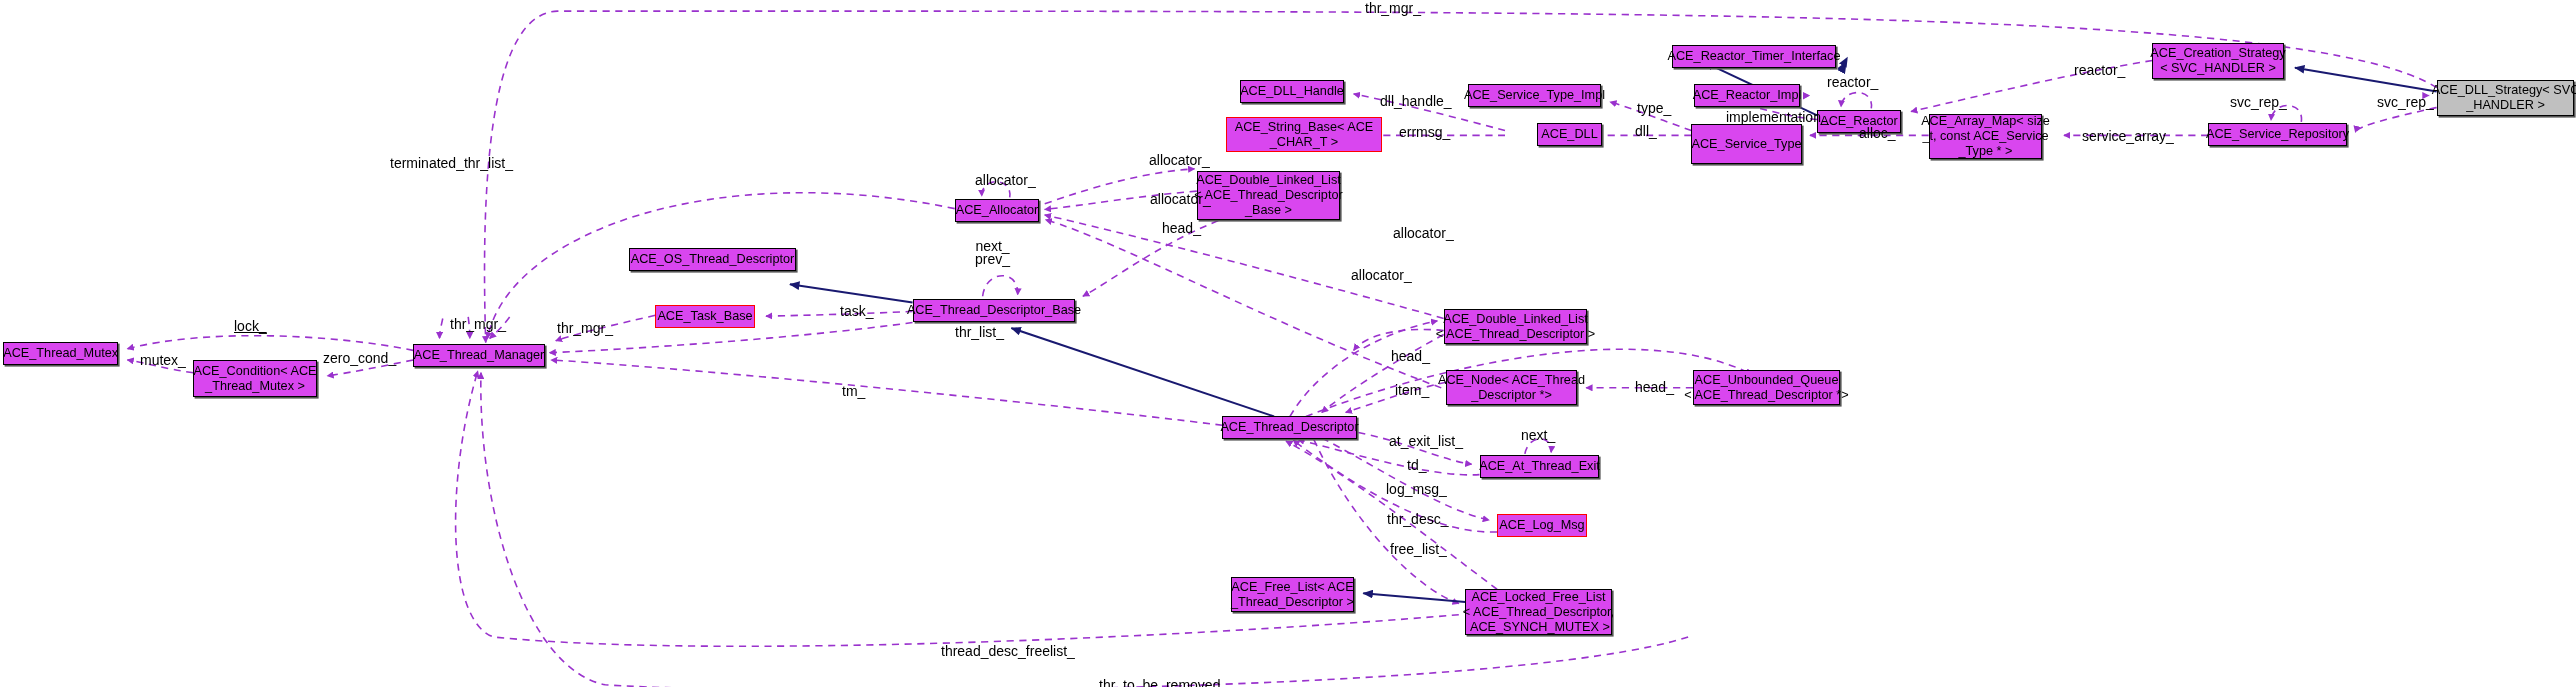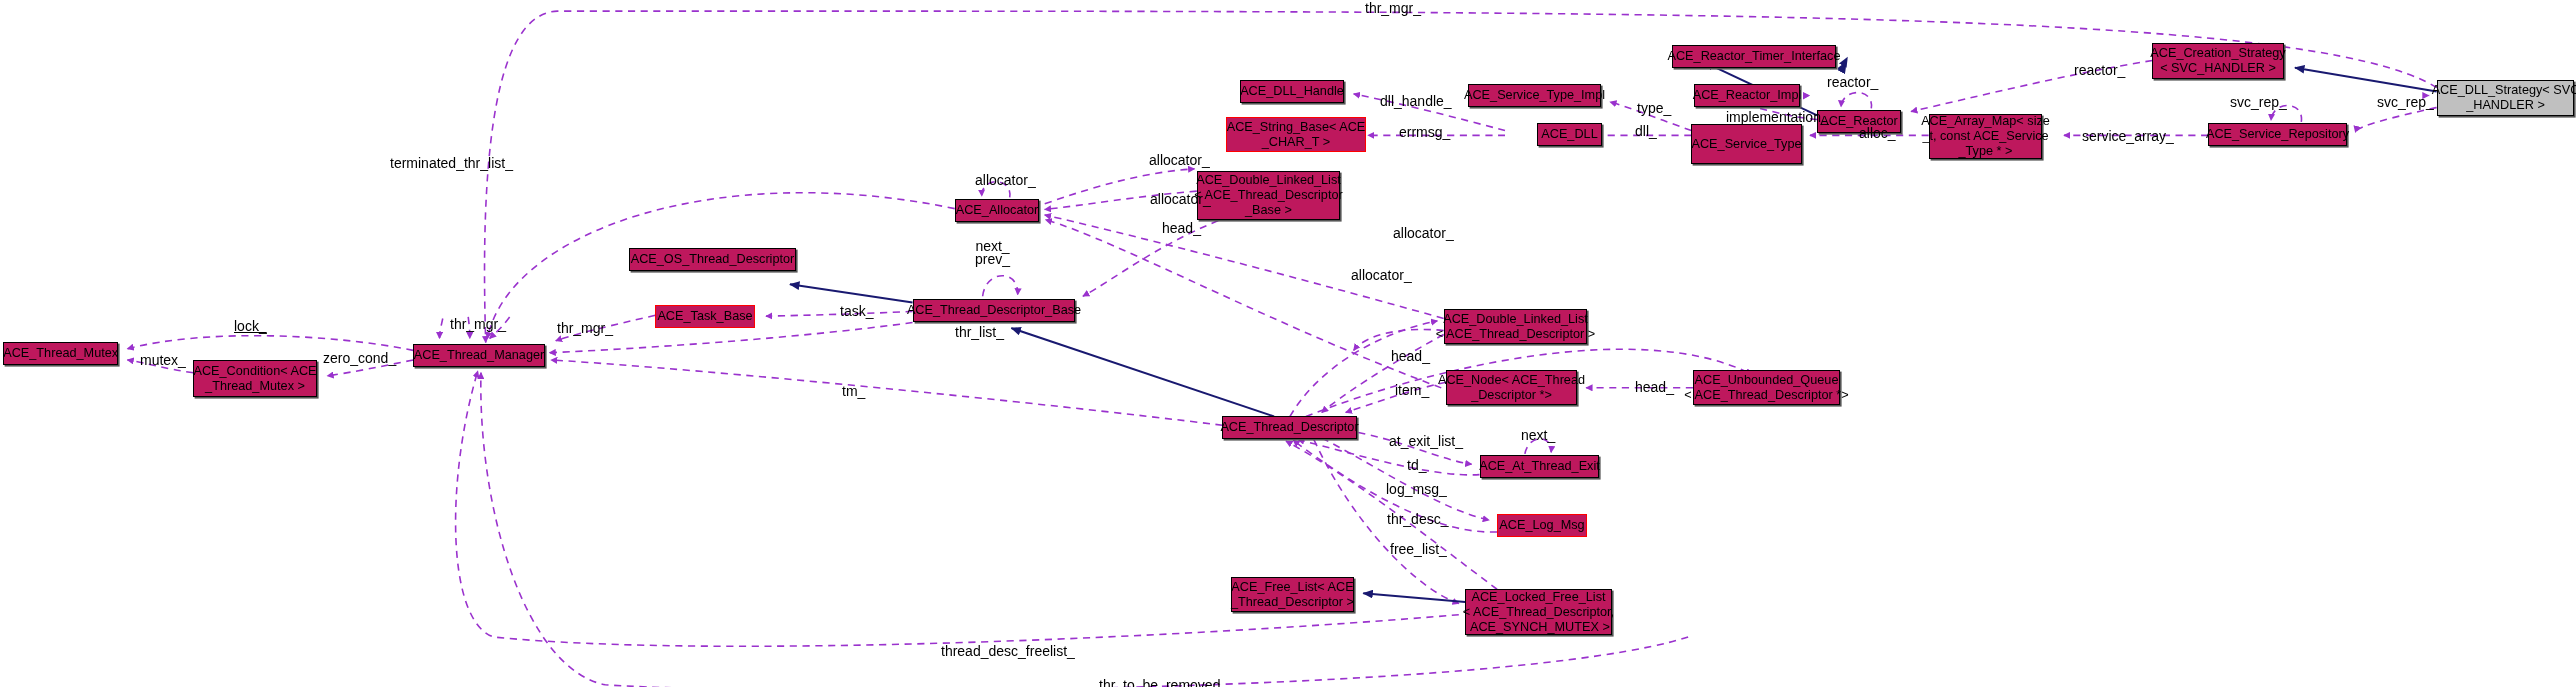--- a/index.html
+++ b/index.html
@@ -18,21 +18,21 @@
   #edge-layer {
     position: absolute;
     left: 0; top: 0;
     width: 2576px;
     height: 688px;
     pointer-events: none;
   }
   .node {
     position: absolute;
     box-sizing: border-box;
-    background: #be185d;
+    background: #d946ef;
     border: 0.8px solid #000000;
     display: flex;
     align-items: center;
     justify-content: center;
     text-align: center;
     font-size: 12.7px;
     line-height: 15px;
     color: #000000;
     white-space: pre;
     box-shadow: 1.6px 1.6px 0 0 #555555;
@@ -181,21 +181,21 @@
   <div id="nodes-host">
       <div class="node" style="left: 3.2px; top: 342px; width: 115px; height: 23px;">ACE_Thread_Mutex</div>
       <div class="node" style="left: 193px; top: 360px; width: 124px; height: 37px;">ACE_Condition&lt; ACE
 _Thread_Mutex &gt;</div>
       <div class="node" style="left: 413px; top: 344px; width: 132px; height: 23px;">ACE_Thread_Manager</div>
       <div class="node" style="left: 629px; top: 248px; width: 167px; height: 23px;">ACE_OS_Thread_Descriptor</div>
       <div class="node red" style="left: 655px; top: 305px; width: 100px; height: 23px;">ACE_Task_Base</div>
       <div class="node" style="left: 913px; top: 299px; width: 162px; height: 23px;">ACE_Thread_Descriptor_Base</div>
       <div class="node" style="left: 955px; top: 199px; width: 84px; height: 23px;">ACE_Allocator</div>
       <div class="node" style="left: 1240px; top: 80px; width: 104px; height: 23px;">ACE_DLL_Handle</div>
-      <div class="node red" style="left: 1226px; top: 117px; width: 140px; height: 35px;">ACE_String_Base&lt; ACE
+      <div class="node red" style="left: 1226px; top: 117px; width: 156px; height: 35px;">ACE_String_Base&lt; ACE
 _CHAR_T &gt;</div>
       <div class="node" style="left: 1197px; top: 171px; width: 143px; height: 49px;">ACE_Double_Linked_List
 &lt; ACE_Thread_Descriptor
 _Base &gt;</div>
       <div class="node" style="left: 1468px; top: 84px; width: 133px; height: 23px;">ACE_Service_Type_Impl</div>
       <div class="node" style="left: 1505px; top: 123px; width: 65px; height: 23px; margin-left: 32px;">ACE_DLL</div>
       <div class="node" style="left: 1672px; top: 45px; width: 164px; height: 23px;">ACE_Reactor_Timer_Interface</div>
       <div class="node" style="left: 1694px; top: 84px; width: 106px; height: 23px;">ACE_Reactor_Impl</div>
       <div class="node" style="left: 1691px; top: 124px; width: 111px; height: 40px;">ACE_Service_Type</div>
       <div class="node" style="left: 1817px; top: 110px; width: 84px; height: 23px;">ACE_Reactor</div>

